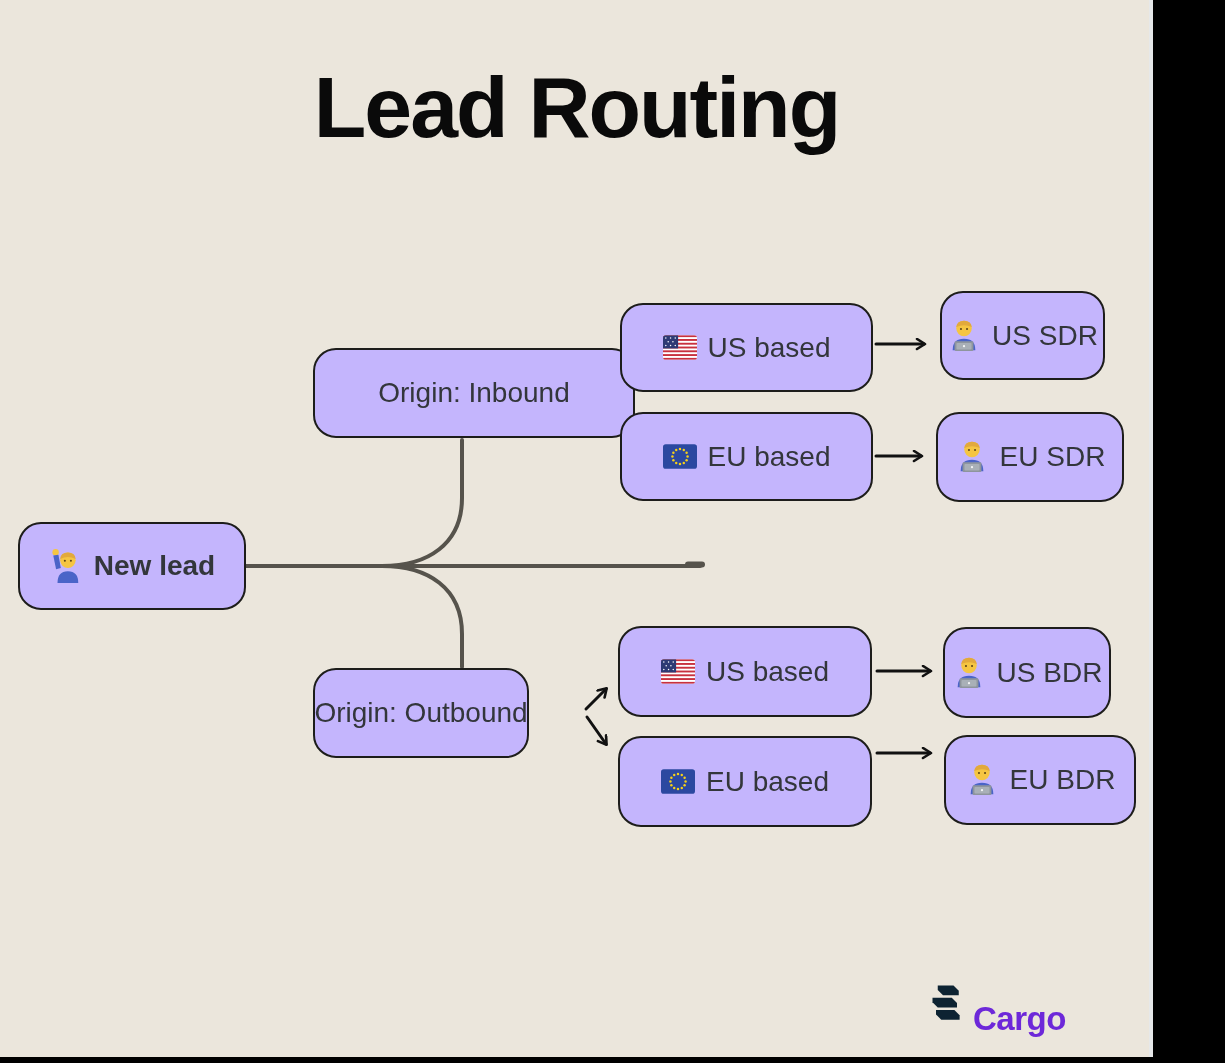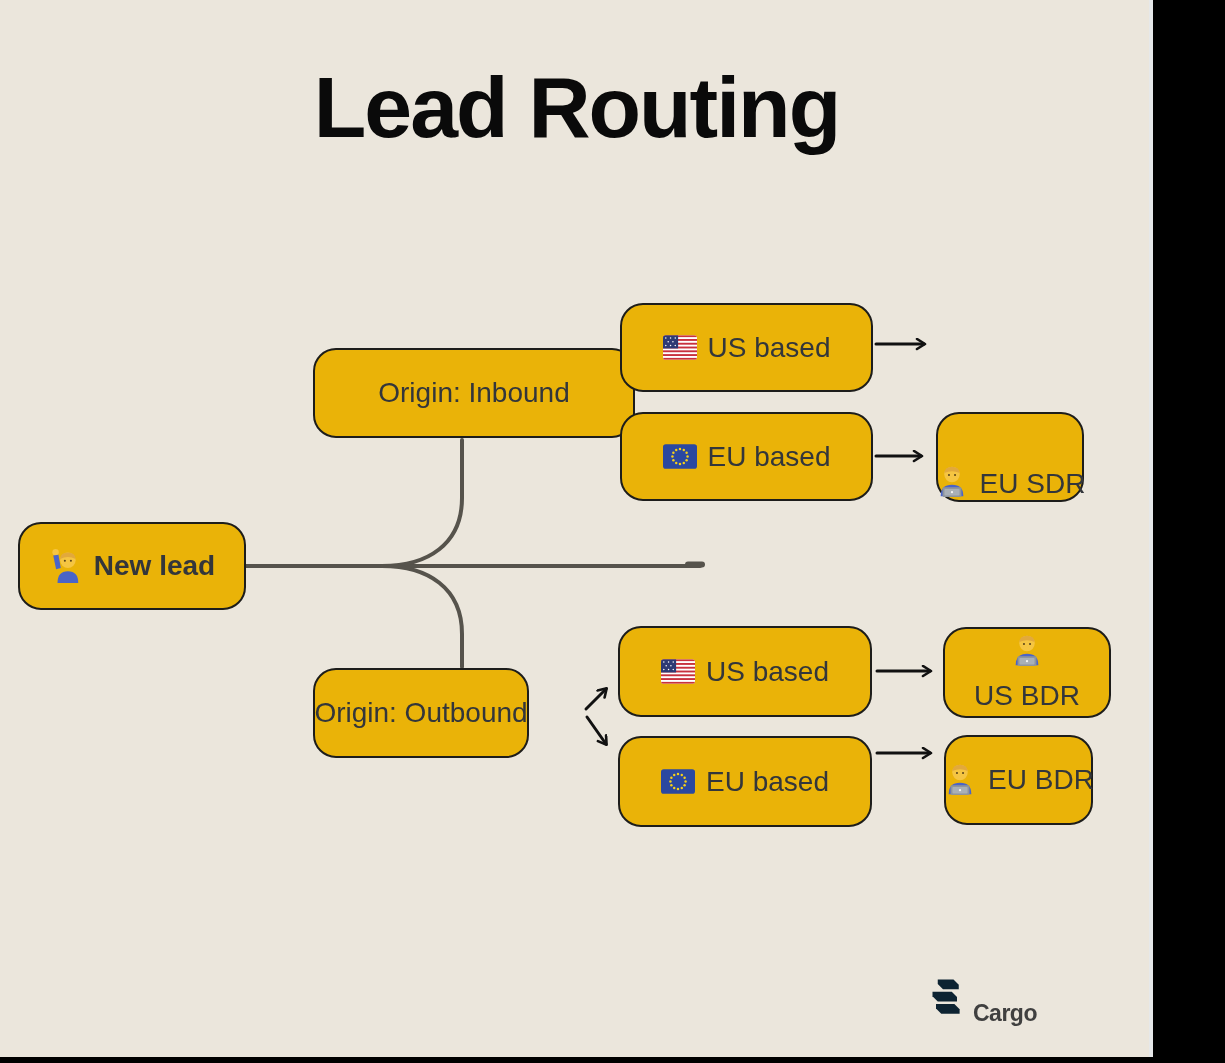--- a/index.html
+++ b/index.html
@@ -15,44 +15,44 @@
   .bottom-bar{position:absolute;left:0;bottom:0;width:1225px;height:6px;background:#000;}
 
   .title{
     position:absolute;left:0;top:58px;width:1153px;text-align:center;
     font-size:86px;font-weight:bold;letter-spacing:-2px;color:#0A0A0A;margin:0;
   }
 
   svg.wires{position:absolute;left:0;top:0;width:1225px;height:1063px;pointer-events:none;}
 
   .node{
-    position:absolute;background:#eab308;border:2.5px solid #1D1D1B;border-radius:23px;
+    position:absolute;background:#c4b5fd;border:2.5px solid #1D1D1B;border-radius:23px;
     display:flex;align-items:center;justify-content:center;gap:11px;
     box-sizing:border-box;color:#33363B;font-size:28px;white-space:nowrap;
   }
   .node .icon{display:inline-flex;align-items:center;justify-content:center;flex:0 0 auto;}
   .node .icon svg{display:block;}
 
   .n-new-lead      {left:18px;  top:522px; width:228px; height:88px;font-weight:bold;}
   .n-origin-in     {left:313px; top:348px; width:322px; height:90px;}
   .n-origin-out    {left:313px; top:668px; width:216px; height:90px;}
   .n-in-us         {left:620px; top:303px; width:253px; height:89px;}
   .n-in-eu         {left:620px; top:412px; width:253px; height:89px;}
   .n-us-sdr        {left:940px; top:291px; width:165px; height:89px;}
-  .n-eu-sdr        {left:936px; top:412px; width:148px; height:90px;align-items:flex-end;}
+  .n-eu-sdr        {left:936px; top:412px; width:188px; height:90px;}
   .n-out-us        {left:618px; top:626px; width:254px; height:91px;}
   .n-out-eu        {left:618px; top:736px; width:254px; height:91px;}
-  .n-us-bdr        {left:943px; top:627px; width:168px; height:91px;flex-direction:column;}
-  .n-eu-bdr        {left:944px; top:735px; width:149px; height:90px;text-align:right;}
+  .n-us-bdr        {left:943px; top:627px; width:168px; height:91px;}
+  .n-eu-bdr        {left:944px; top:735px; width:192px; height:90px;text-align:right;}
 
   .branding{
     position:absolute;left:922px;top:971px;display:flex;align-items:center;gap:9px;
   }
   .branding .logo-text{
-    font-size:23px;font-weight:bold;color:#404040;letter-spacing:-0.5px;margin-top:29px;
+    font-size:33px;font-weight:bold;color:#6d28d9;letter-spacing:-0.5px;margin-top:29px;
   }
 </style>
 </head>
 <body>
 
 <svg width="0" height="0" style="position:absolute" aria-hidden="true">
   <defs>
     <symbol id="sym-us-flag" viewBox="0 0 36 26">
       <clipPath id="usclip">
           <rect x="0" y="0" width="36" height="26" rx="3"></rect>
@@ -185,20 +185,28 @@
 
   <div class="node n-in-eu">
     <span class="icon">
       <svg width="34" height="25">
           <use href="#sym-eu-flag"></use>
         </svg>
     </span>
     <span>EU based</span>
   </div>
 
+  <div class="node n-us-sdr">
+    <span class="icon">
+      <svg width="34" height="36">
+          <use href="#sym-technologist"></use>
+        </svg>
+    </span>
+    <span>US SDR</span>
+  </div>
 
   <div class="node n-eu-sdr">
     <span class="icon">
       <svg width="34" height="36">
           <use href="#sym-technologist"></use>
         </svg>
     </span>
     <span>EU SDR</span>
   </div>
 

